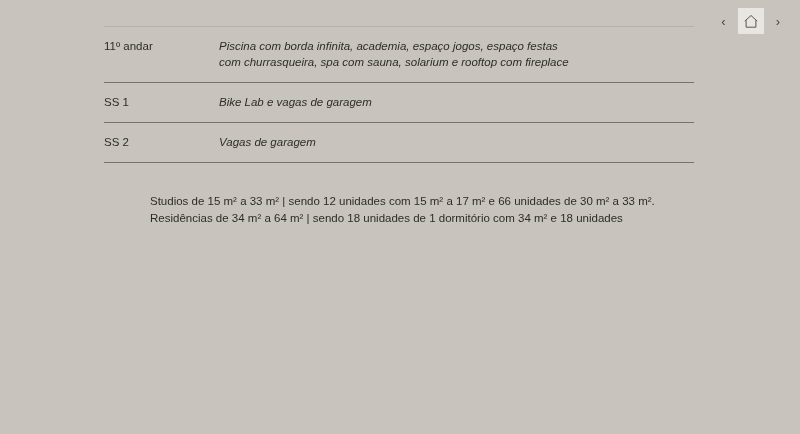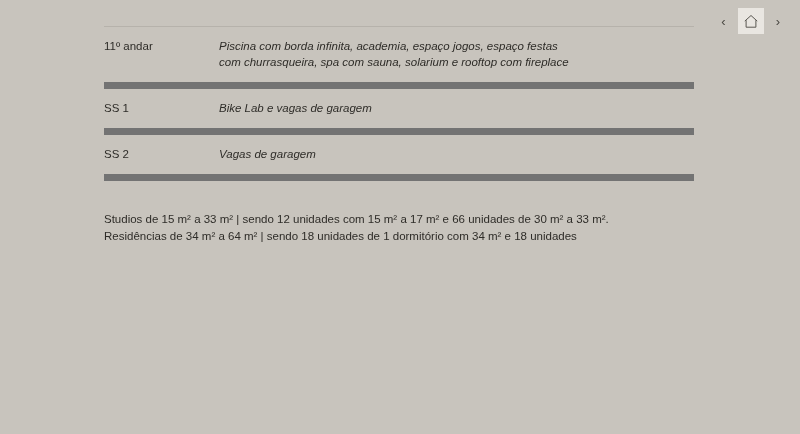--- a/index.html
+++ b/index.html
@@ -70,21 +70,21 @@
   }
 
   table.spec {
     border-collapse: collapse;
     width: 590px;
     table-layout: fixed;
   }
   table.spec td {
     vertical-align: top;
     padding: 11px 0 12px 0;
-    border-bottom: 7px solid #737373;
+    border-bottom: 1px solid #737373;
     font-size: 11.5px;
     line-height: 16px;
     color: #2e2c28;
   }
   table.spec tr:first-child td {
     border-top: 1px solid #b6b2ab;
   }
   td.label {
     width: 115px;
     padding-right: 8px;
@@ -98,20 +98,21 @@
   }
 
   .footnote {
     margin-top: 30px;
     font-size: 11.5px;
     line-height: 17px;
     color: #2e2c28;
   }
   .footnote .line {
     display: block;
+    margin-left: 46px;
   }
 </style>
 </head>
 <body>
 
 <div class="page">
 
   <div class="nav">
     <span class="nav-arrow">‹</span>
     <span class="home-btn">

